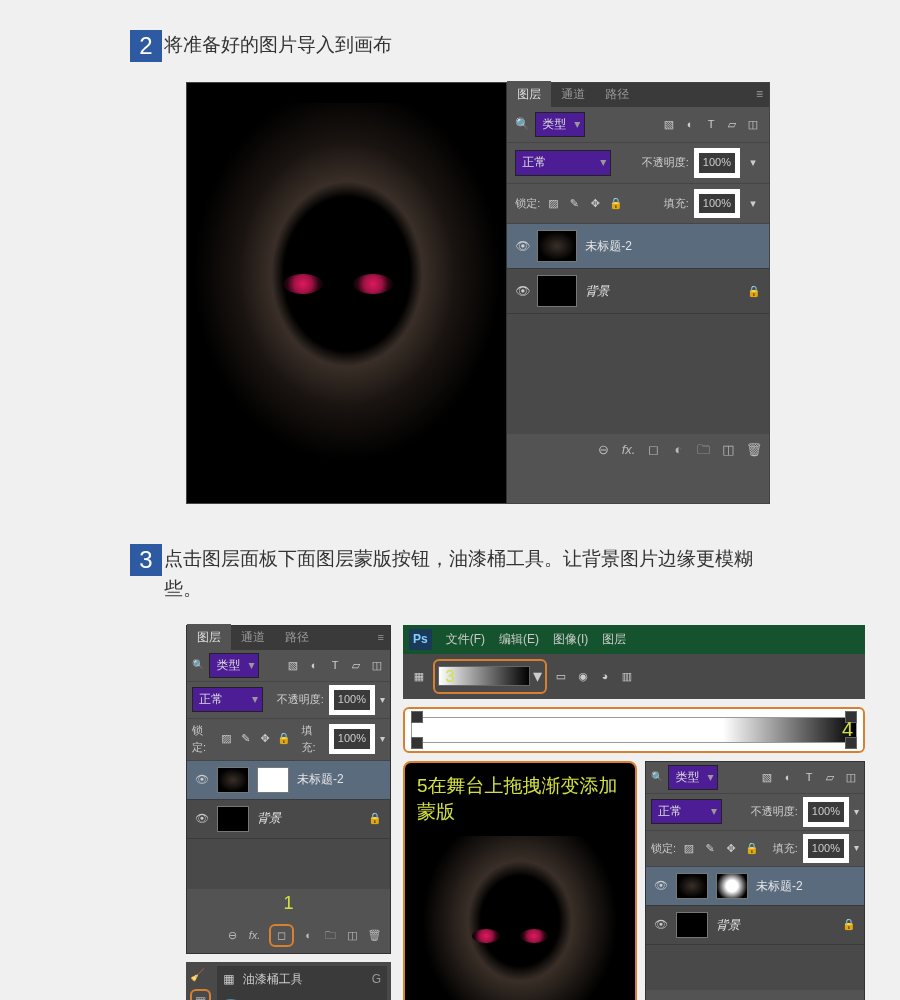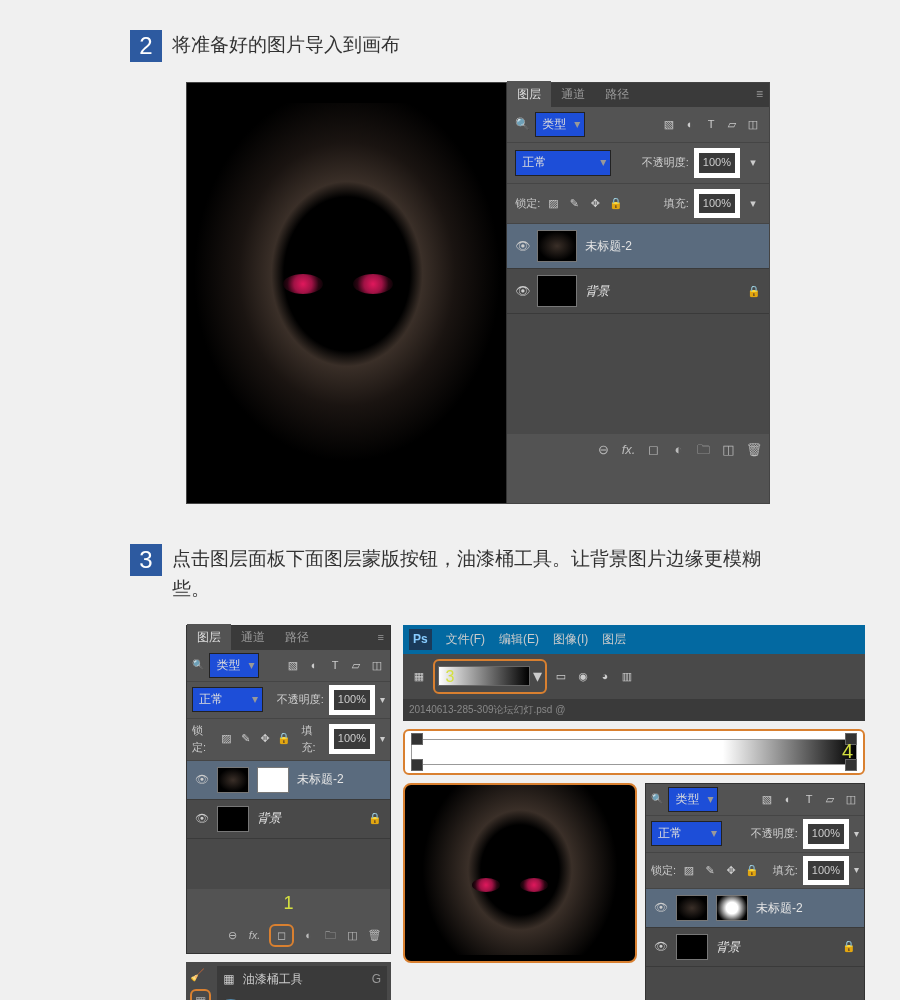--- a/index.html
+++ b/index.html
@@ -1,33 +1,33 @@
 <!DOCTYPE html>
 <html><head>
 <meta charset="utf-8">
 <style>
 body{margin:0;background:#f0f0f0;font-family:"Microsoft YaHei",sans-serif;font-size:18px;color:#333;line-height:1.6}
 .page{width:900px;margin:0 auto;padding:30px 0}
 .step{display:flex;align-items:flex-start;margin:0 130px 20px}
 .num{background:#2d5aa0;color:#fff;width:32px;height:32px;font-size:24px;text-align:center;line-height:32px;font-weight:500;flex-shrink:0}
-.step-text{margin-left:10px;font-size:19px;flex:1}
+.step-text{margin-left:2px;font-size:19px;flex:1}
 .fig{margin:0 130px 40px 186px}
 .ps-window{display:flex;background:#000;border:1px solid #444}
 .canvas{width:360px;height:420px;background:#000;position:relative;overflow:hidden}
 .face{position:absolute;left:50%;top:50%;transform:translate(-50%,-50%);width:320px;height:380px}
 .scarf{position:absolute;inset:0;background:radial-gradient(ellipse 180px 220px at 50% 45%,transparent 0,transparent 35%,#3a2f28 42%,#1a1411 60%,#000 85%)}
 .eye{position:absolute;width:40px;height:20px;border-radius:50%;background:radial-gradient(circle at 50% 50%,#e0185c 0,#a01245 40%,#2a0512 70%,#000 100%);top:45%}
 .eye.l{left:30%}.eye.r{left:52%}
 .panel{width:295px;background:#535353;color:#ccc;font-size:12px;border-left:1px solid #333}
 .panel-head{background:#3a3a3a;display:flex;align-items:center;height:24px;position:relative}
 .panel-head .tab{padding:4px 10px;font-size:12px;color:#999}
 .panel-head .tab.active{background:#535353;color:#ddd}
 .panel-head .close{position:absolute;right:6px;color:#999}
 .row{display:flex;align-items:center;padding:5px 8px;gap:5px;border-bottom:1px solid #454545}
-.sel{background:#1d4ed8;border:1px solid #222;padding:2px 18px 2px 6px;font-size:12px;color:#ddd;position:relative;display:inline-block}
+.sel{background:#4c1d95;border:1px solid #222;padding:2px 18px 2px 6px;font-size:12px;color:#ddd;position:relative;display:inline-block}
 .sel:after{content:"▾";position:absolute;right:4px;color:#999}
 .ico{width:16px;height:16px;display:inline-flex;align-items:center;justify-content:center;color:#ccc;font-size:11px}
 .pct{background:#3a3a3a;padding:1px 4px;font-size:11px;border:5px solid #ffffff}
 .layers{background:#494949}
 .layer{display:flex;align-items:center;padding:6px 8px;gap:8px;border-bottom:1px solid #3a3a3a}
 .layer.sel-layer{background:#5a6b7e}
 .vis{color:#ccc;width:14px}
 .thumb{width:38px;height:30px;background:#000;border:1px solid #777;display:flex;align-items:center;justify-content:center}
 .thumb.face-t{background:radial-gradient(ellipse at 50% 50%,#3a2f28 0,#000 70%)}
 .thumb.white{background:#fff}
@@ -45,21 +45,21 @@
 .panel-sm{background:#535353;color:#ccc;font-size:11px;border:1px solid #333}
 .panel-sm .row{padding:3px 5px;font-size:10px}
 .annotation{color:#d4e040;font-size:18px;text-align:center}
 .circle-note{border:2px solid #d98030;border-radius:6px;display:inline-block;padding:1px 3px}
 
 .tools-panel{background:#494949;padding:4px;margin-top:8px;color:#ccc;font-size:12px}
 .tool-row{display:flex;align-items:center;padding:4px 6px;gap:8px}
 .tool-row.sel-t{background:#3a3a3a}
 .key{color:#999;margin-left:auto}
 
-.top-menu{background:#0369a1;color:#ccc;font-size:12px;padding:4px 6px;display:flex;gap:14px;align-items:center}
+.top-menu{background:#14532d;color:#ccc;font-size:12px;padding:4px 6px;display:flex;gap:14px;align-items:center}
 .ps-logo{background:#1a3a5a;color:#8cf;padding:1px 4px;font-weight:bold;font-size:12px}
 .toolbar-row{background:#494949;padding:5px 8px;display:flex;align-items:center;gap:6px}
 .grad-bar{width:90px;height:18px;background:linear-gradient(to right,#fff,#000);border:1px solid #666;display:inline-block;position:relative}
 .tab-bar{background:#3a3a3a;color:#888;font-size:10px;padding:3px 6px}
 .grad-editor{background:#fff;border:2px solid #d98030;border-radius:6px;padding:8px 6px;margin:8px 0;position:relative}
 .grad-editor .bar{height:24px;background:linear-gradient(to right,#fff 0,#fff 70%,#000 100%);border:1px solid #999}
 .grad-editor .stop{position:absolute;width:10px;height:10px;background:#333;border:1px solid #666}
 .stage-text{color:#d4e040;font-size:19px;line-height:1.4;padding:10px 12px}
 .stage-img{height:170px;background:#000;position:relative;overflow:hidden;margin:0 6px 6px}
 .stage-img .scarf{background:radial-gradient(ellipse 130px 150px at 50% 50%,transparent 0,transparent 30%,#3a2f28 40%,#000 75%)}
@@ -257,33 +257,33 @@
       <span class="circle-note" style="display:inline-flex;align-items:center;gap:3px">
         <span class="grad-bar"></span>
         <span class="annotation" style="position:absolute;left:50%;transform:translateX(-50%);font-size:16px">3</span>
         <span style="color:#ccc">▾</span>
       </span>
       <span class="ico">▭</span>
       <span class="ico">◉</span>
       <span class="ico">◕</span>
       <span class="ico">▥</span>
     </div>
-    <div class="tab-bar">20140613-285-309论坛幻灯.psd @</div>
 
     <div class="grad-editor">
       <div class="bar"></div>
       <div class="stop" style="top:2px;left:6px"></div>
       <div class="stop" style="top:2px;right:6px"></div>
       <div class="stop" style="bottom:2px;left:6px"></div>
       <div class="stop" style="bottom:2px;right:6px"></div>
       <span class="annotation" style="position:absolute;right:10px;bottom:6px;font-size:20px">4</span>
     </div>
 
     <div class="bottom-grid">
       <div class="stage-box">
+        <div class="stage-text">5在舞台上拖拽渐变添加蒙版</div>
         <div class="stage-img">
           <div class="scarf"></div>
           <div class="eye l" style="top:55%;left:28%;width:28px;height:14px"></div>
           <div class="eye r" style="top:55%;left:50%;width:28px;height:14px"></div>
         </div>
       </div>
 
       <div class="panel-sm" style="flex:1">
         <div class="row">
           <span>🔍</span>

